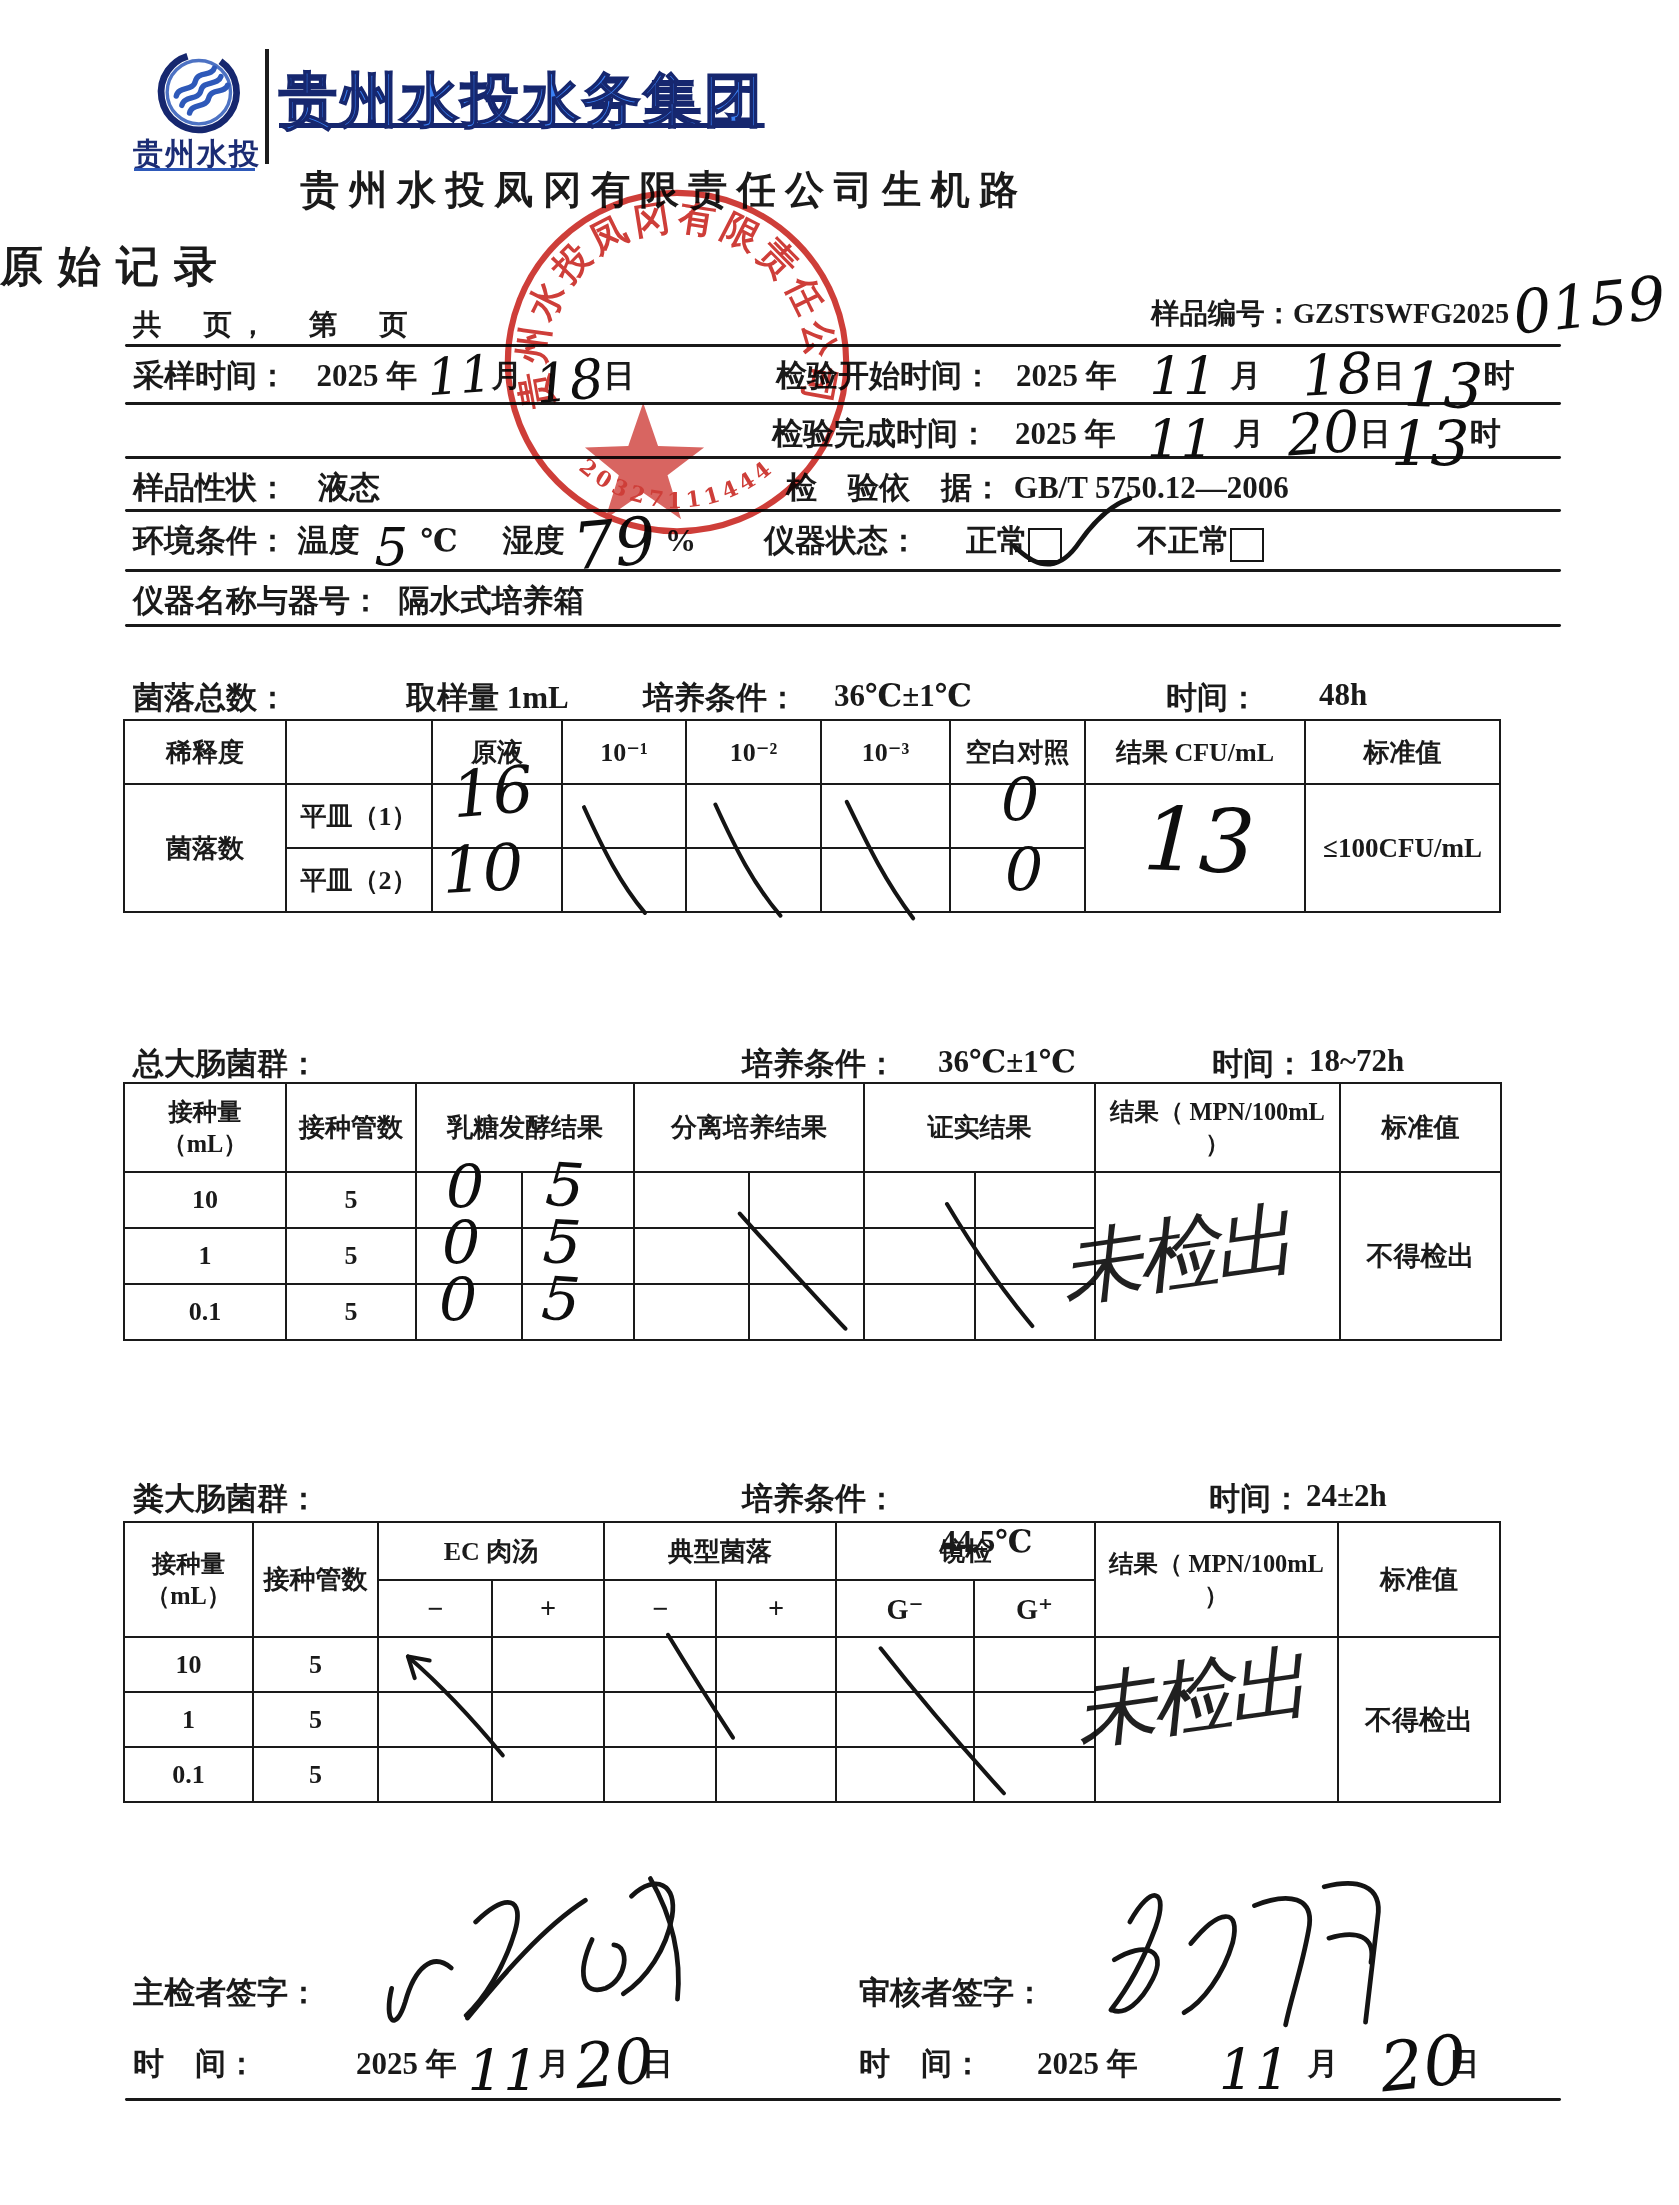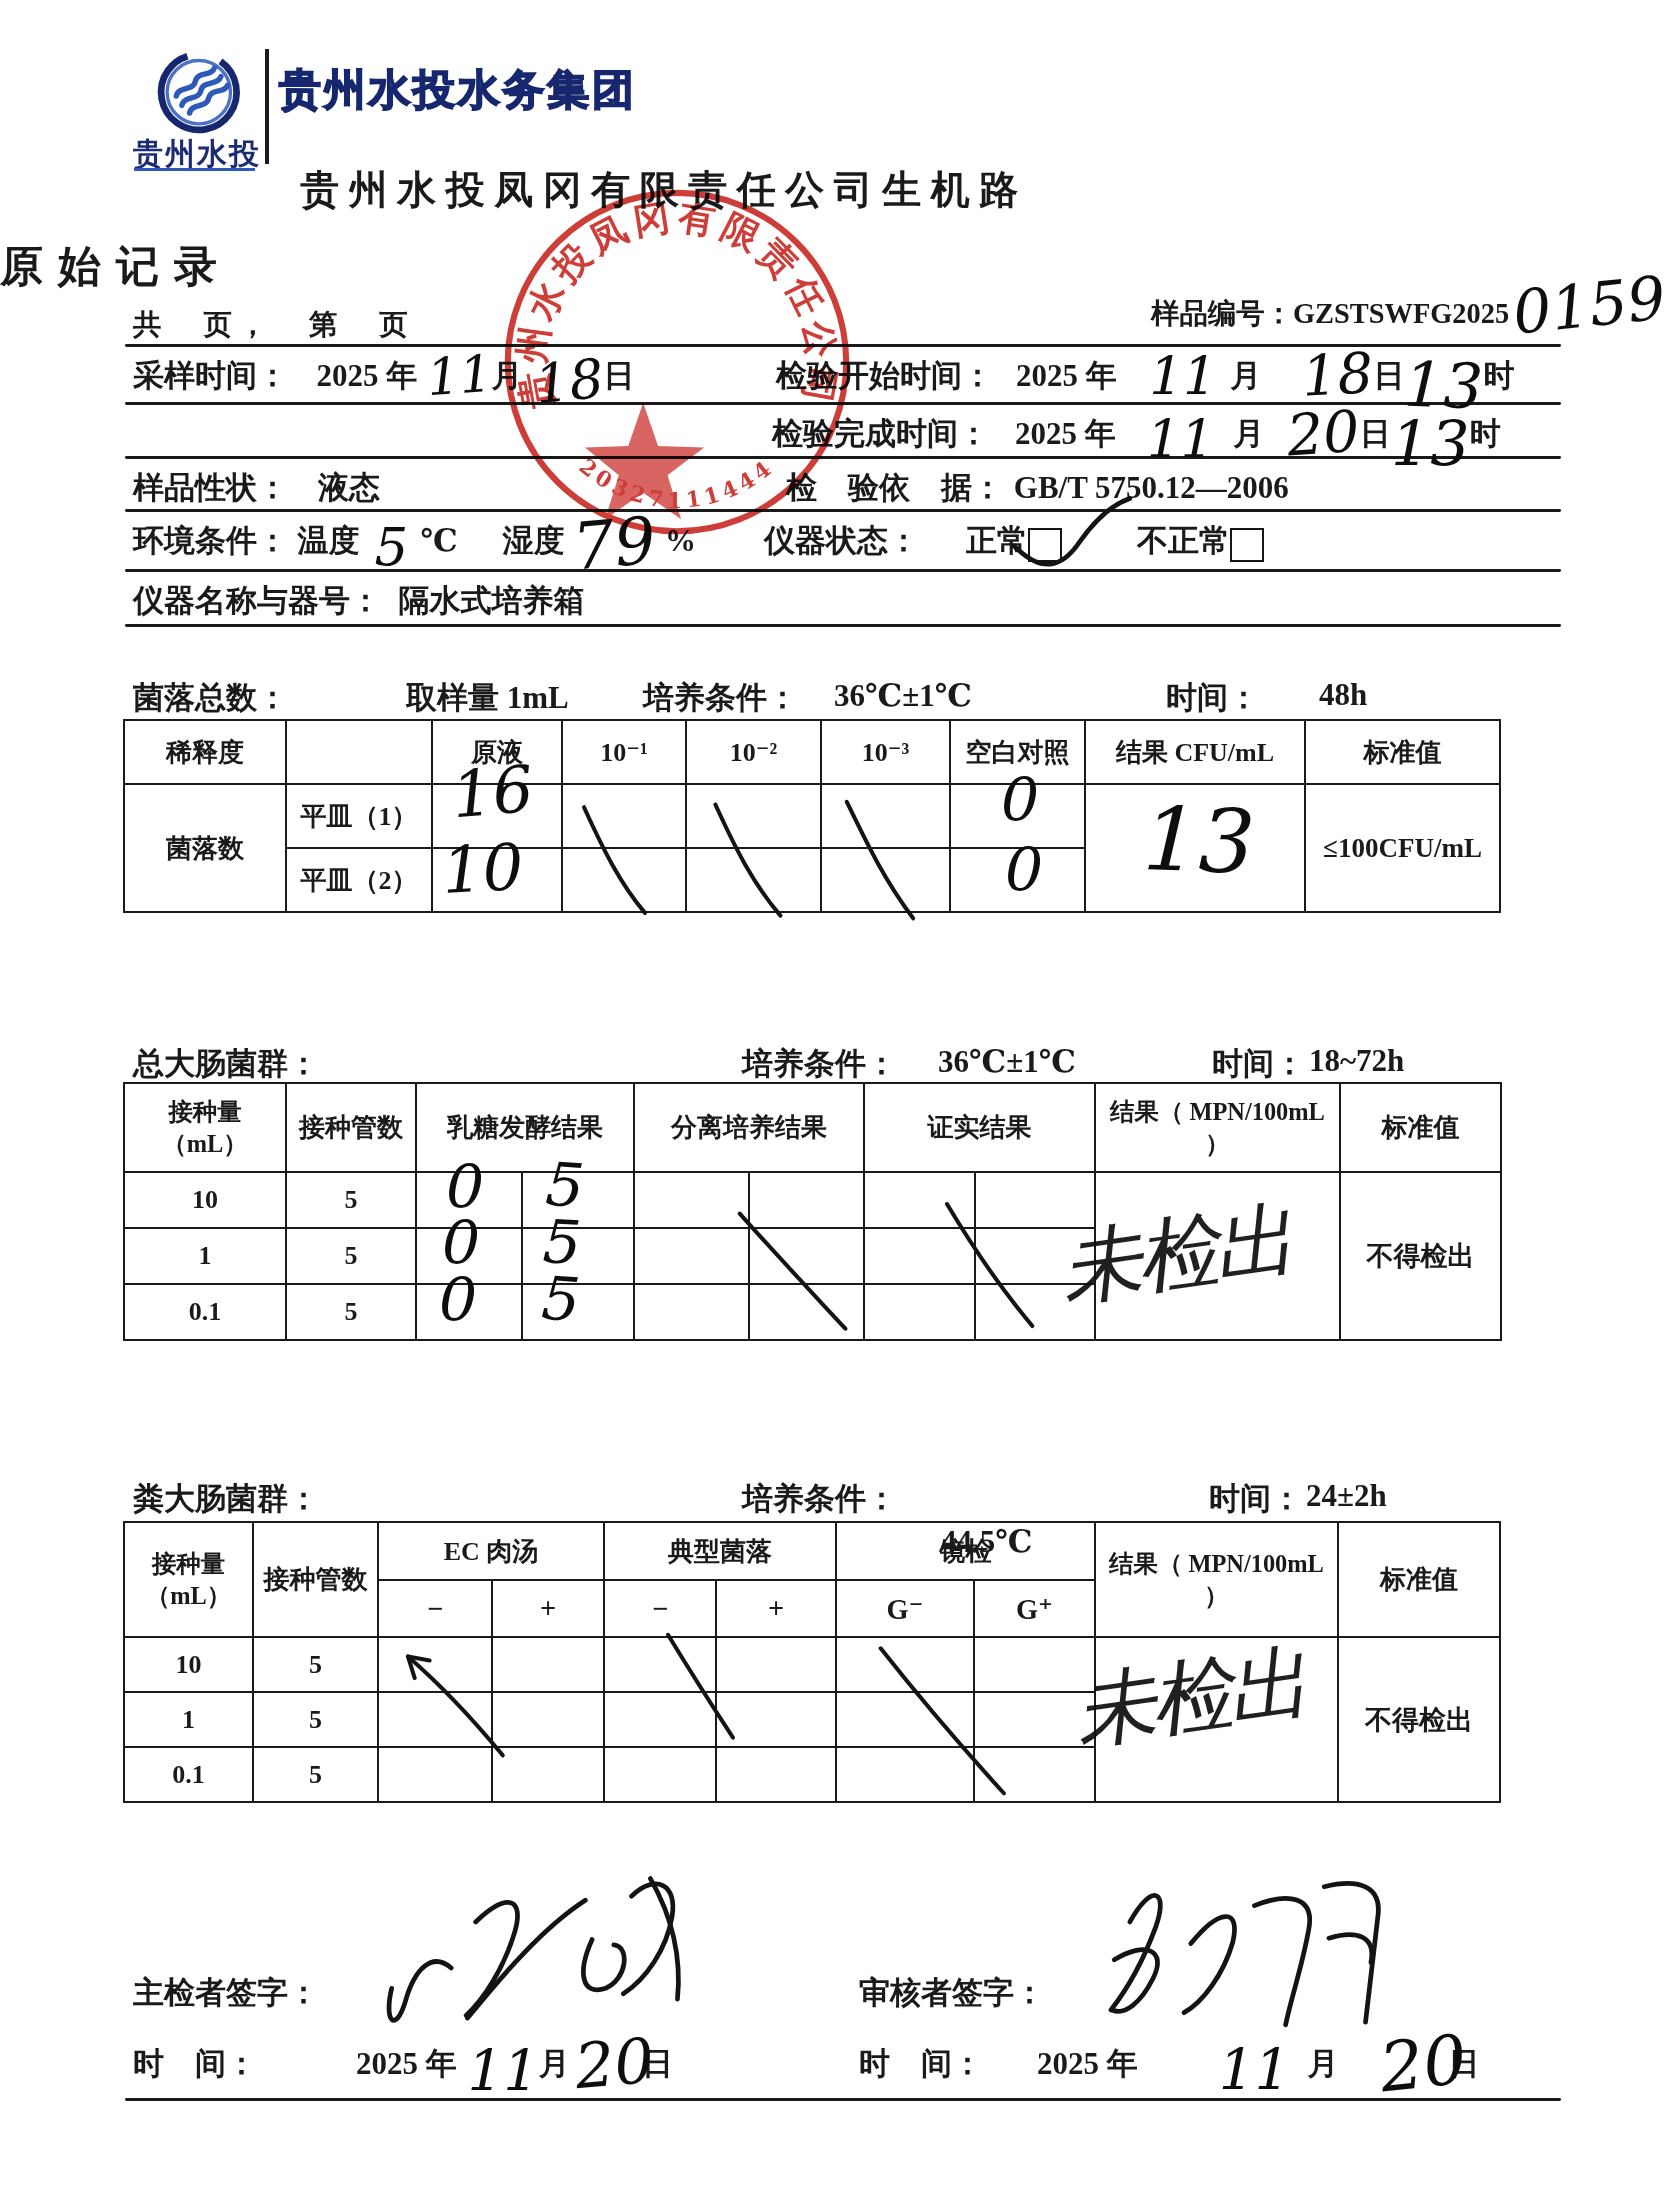--- a/index.html
+++ b/index.html
@@ -11,22 +11,22 @@
   .iline{position:absolute;display:flex;align-items:center;height:57px;white-space:nowrap;}
   .hw{font-family:"DejaVu Serif",serif;font-style:italic;font-weight:normal;color:#0e0e0e;
       line-height:0.9;white-space:nowrap;display:inline-block;}
   .hline{position:absolute;height:2.7px;background:#191919;border-radius:1.4px;}
   .vdiv{position:absolute;width:4.1px;background:#1c1c1c;}
   table{border-collapse:collapse;table-layout:fixed;position:absolute;}
   td,th{border:2px solid #1a1a1a;text-align:center;vertical-align:middle;padding:0;
         font-weight:bold;font-size:26px;overflow:visible;}
   .std{font-size:27px;}
   .chk{display:inline-block;width:30px;height:30px;border:2px solid #161616;position:relative;top:4.1px;}
-  .company{font-size:42px;font-weight:bold;color:#0c4a6e;-webkit-text-stroke:1.7px #16276f;
-           letter-spacing:2.7px;white-space:nowrap;}
+  .company{font-size:58px;font-weight:bold;color:#3b82f6;-webkit-text-stroke:1.7px #16276f;
+           letter-spacing:2.7px;white-space:nowrap;text-decoration:underline;}
   .logotext{font-size:30px;font-weight:bold;color:#1b2c74;letter-spacing:2px;white-space:nowrap;}
   .doctitle{position:absolute;left:0;width:1328px;text-align:center;font-size:39px;font-weight:bold;letter-spacing:9.5px;}
   .docsub{position:absolute;left:0;width:1680px;text-align:left;font-size:43px;font-weight:bold;letter-spacing:15px;}
   .scrawl{letter-spacing:-4.1px;opacity:.92;}
   svg{overflow:visible;}
   .strokes{position:absolute;left:0;top:0;pointer-events:none;}
 </style>
 </head>
 <body>
 

